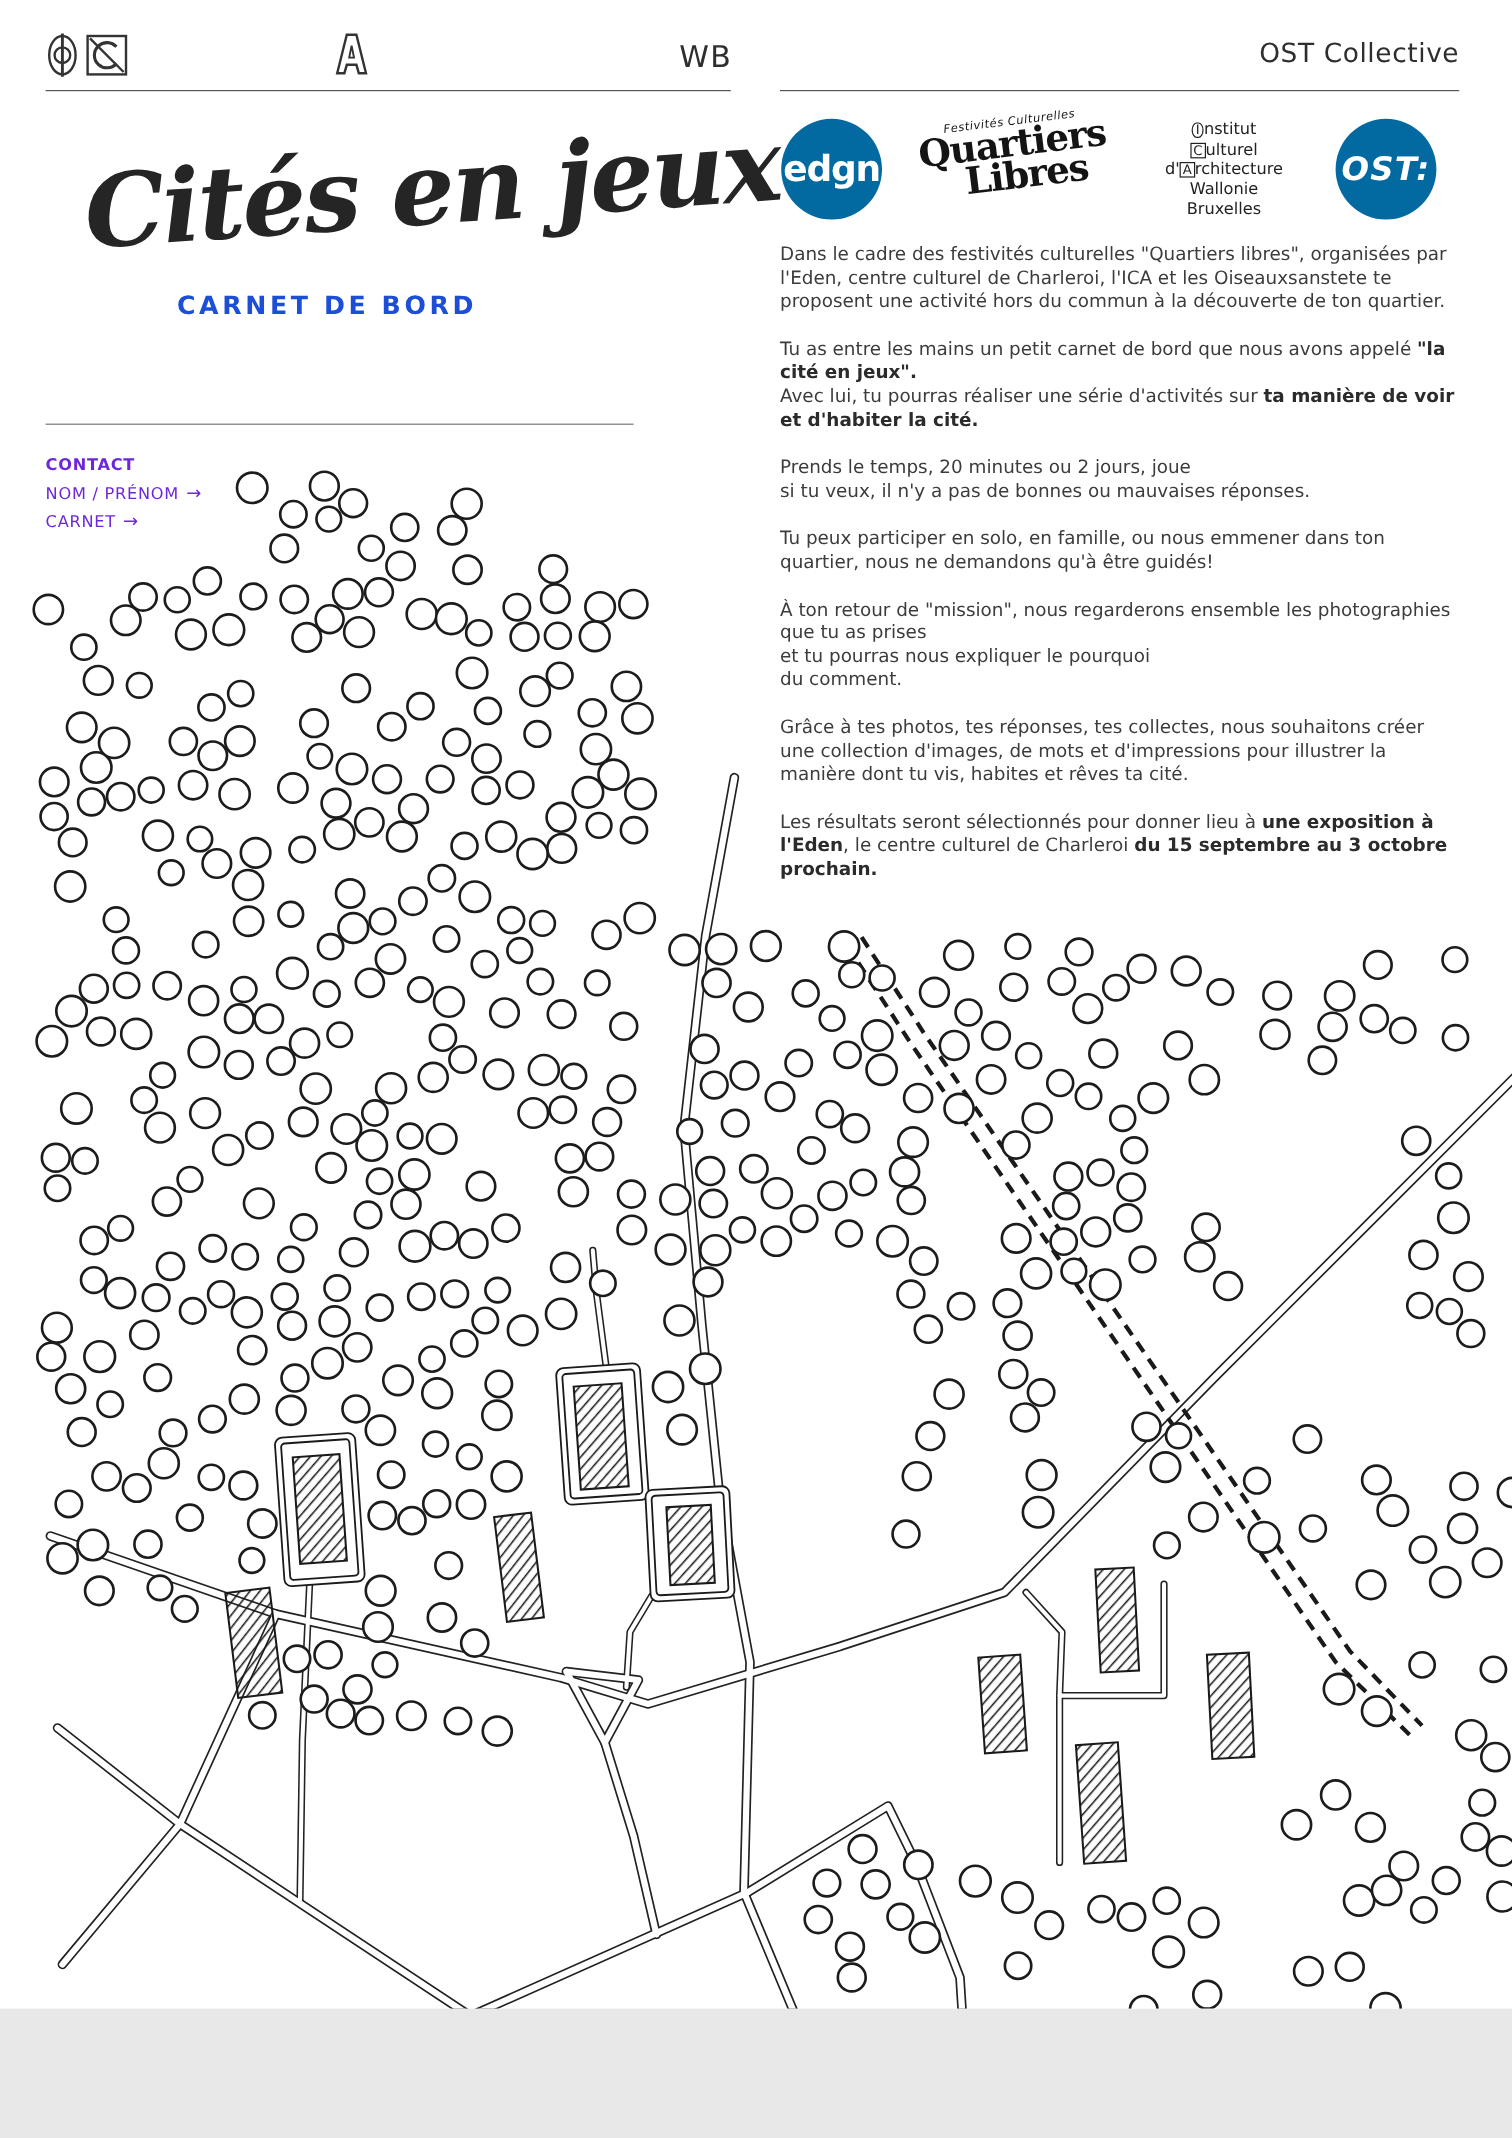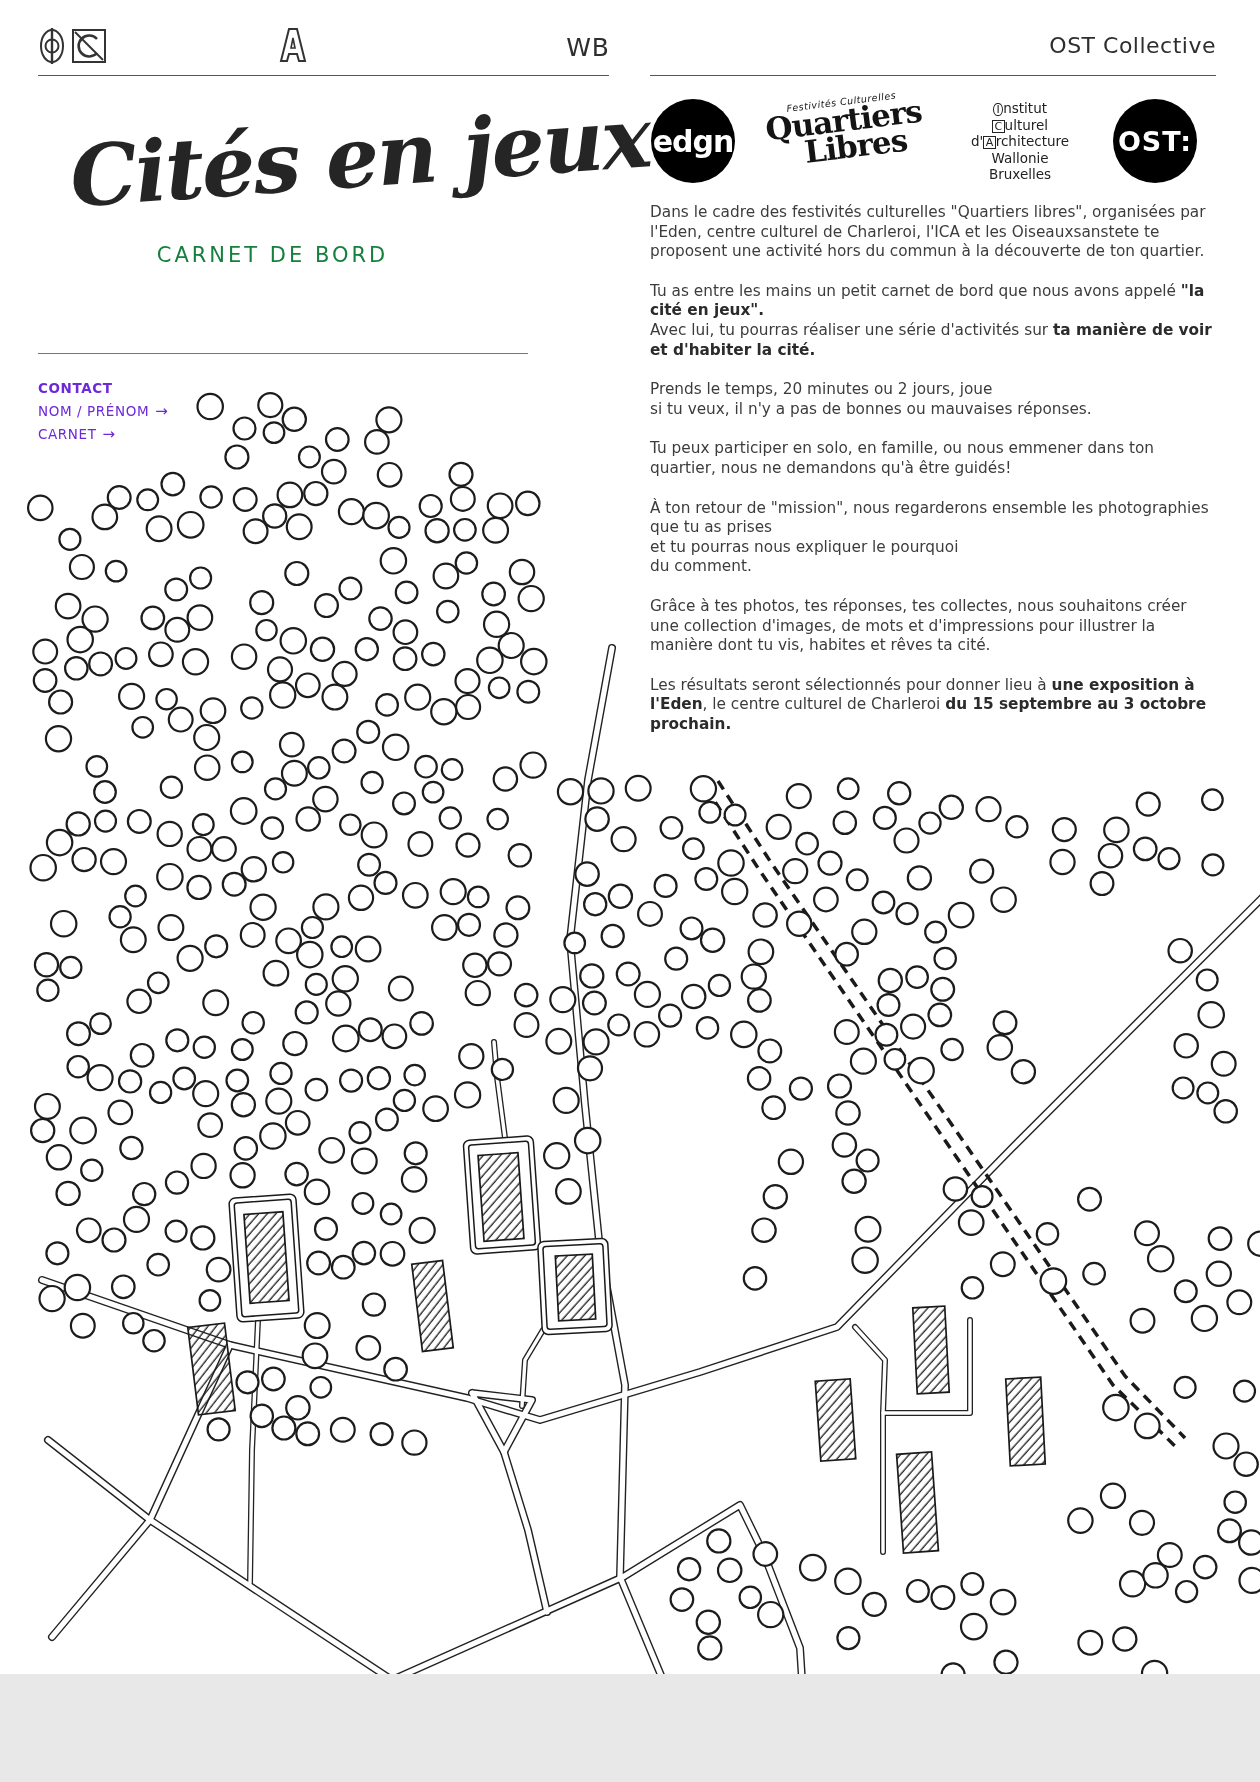--- a/index.html
+++ b/index.html
@@ -14,33 +14,33 @@
   .rule{position:absolute;height:0;border-top:1.6px solid #555;}
   .rule-l{left:38px;width:571px;top:75px;}
   .rule-r{left:650px;width:566px;top:75px;}
   .rule-contact{left:38px;width:490px;top:353px;border-top-color:#777;}
   
   .title-script{position:absolute;left:70px;top:112px;width:450px;text-align:center;
                 font-family:"DejaVu Serif",serif;font-style:italic;font-weight:bold;
                 font-size:84px;color:#252525;transform:rotate(-4deg);letter-spacing:-2px;
                 white-space:nowrap;}
   .title-sub{position:absolute;left:120px;top:243px;width:305px;text-align:center;
-             font-size:21px;letter-spacing:3px;color:#15803d;}
+             font-size:21px;letter-spacing:3px;color:#1d4ed8;font-weight:bold;}
   
   .contact{position:absolute;left:38px;top:380px;font-size:13.5px;letter-spacing:.6px;color:#6d28d9;}
   .contact .c-label{font-weight:bold;margin-bottom:6px;}
   .contact .c-row{margin-bottom:5px;}
   .contact .arr{display:inline-block;margin-left:6px;font-size:15px;}
   
-  .logo-circle{position:absolute;border-radius:50%;background:#000000;color:#fff;
+  .logo-circle{position:absolute;border-radius:50%;background:#0369a1;color:#fff;
                display:flex;align-items:center;justify-content:center;}
   .logo-edgn{left:651px;top:99px;width:84px;height:84px;font-size:30px;font-weight:bold;
              letter-spacing:-1px;}
   .logo-ost{left:1113px;top:99px;width:84px;height:84px;font-size:27px;font-weight:bold;
-            letter-spacing:1px;}
+            letter-spacing:1px;font-style:italic;}
   .logo-ql{position:absolute;left:752px;top:96px;width:185px;transform:rotate(-7deg);
            color:#141414;text-align:center;}
   .logo-ql .ql-top{font-size:9.5px;font-style:italic;letter-spacing:.5px;margin-bottom:0;}
   .logo-ql .ql-big{font-family:"DejaVu Serif",serif;font-weight:bold;font-size:31px;
                    line-height:27px;letter-spacing:-1px;}
   .logo-ql .ql-big.l2{margin-left:18px;}
   .logo-ica{position:absolute;left:950px;top:100px;width:140px;text-align:center;
             font-size:13.5px;line-height:16.5px;color:#222;}
   .g-oval{display:inline-block;border:1.3px solid #222;border-radius:50%/60%;
           padding:0 2.5px;line-height:11px;font-size:11px;}

